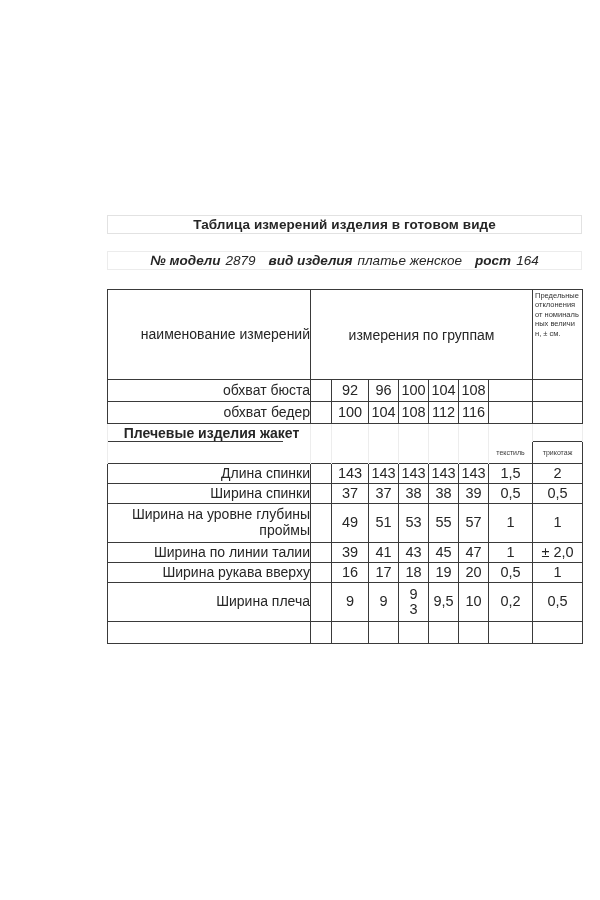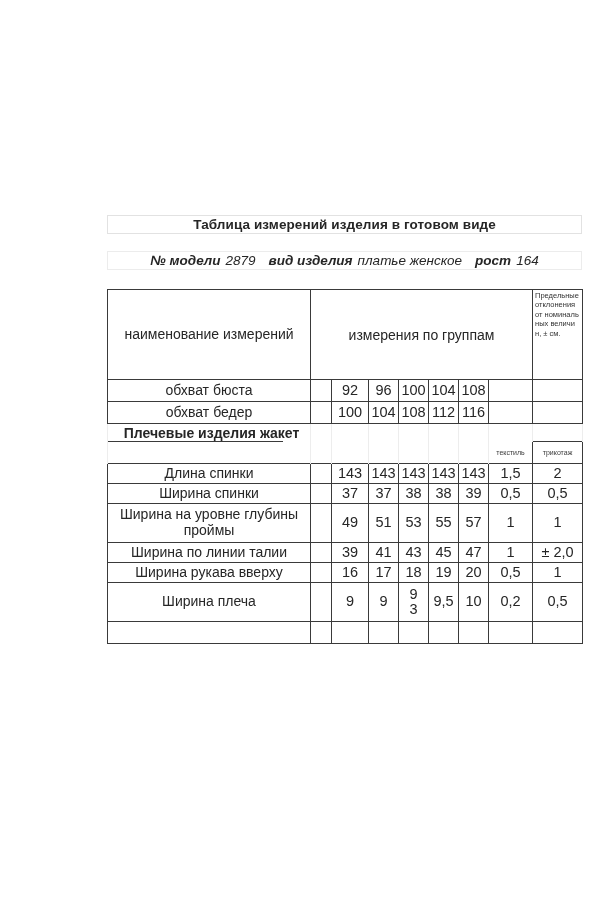--- a/index.html
+++ b/index.html
@@ -21,21 +21,21 @@
   .pair{display:flex;gap:5px;align-items:baseline;font-style:italic;}
   .lbl{font-weight:bold;}
 
   table.meas{
     margin-top:19px;border-collapse:collapse;table-layout:fixed;width:475px;
   }
   td{padding:0;text-align:center;vertical-align:middle;font-size:14.5px;overflow:hidden;color:#262626;}
   td.b{border:1.5px solid #3a3a3a;}
   td.g{border-right:1px solid #ededed;}
   td.gl{border-left:1px solid #ededed;}
-  td.name{text-align:center;padding-left:0;font-size:14px;line-height:1.12;}
+  td.name{text-align:right;padding-left:0;font-size:14px;line-height:1.12;}
   td.bold{font-weight:bold;}
   td.hdr{font-size:14px;}
   td.tolhdr{
     font-size:7.5px;line-height:1.25;text-align:left;vertical-align:top;
     padding:1px 1px 0 2px;word-break:break-all;color:#333;
   }
   td.small{font-size:7px;color:#3a3a3a;}
   td.tex{border:1.5px solid #3a3a3a;border-top:none;}
   td.val{white-space:pre-line;line-height:1.05;}
   td.sec{position:relative;text-align:center;padding-left:5px;font-weight:bold;font-size:14px;}

